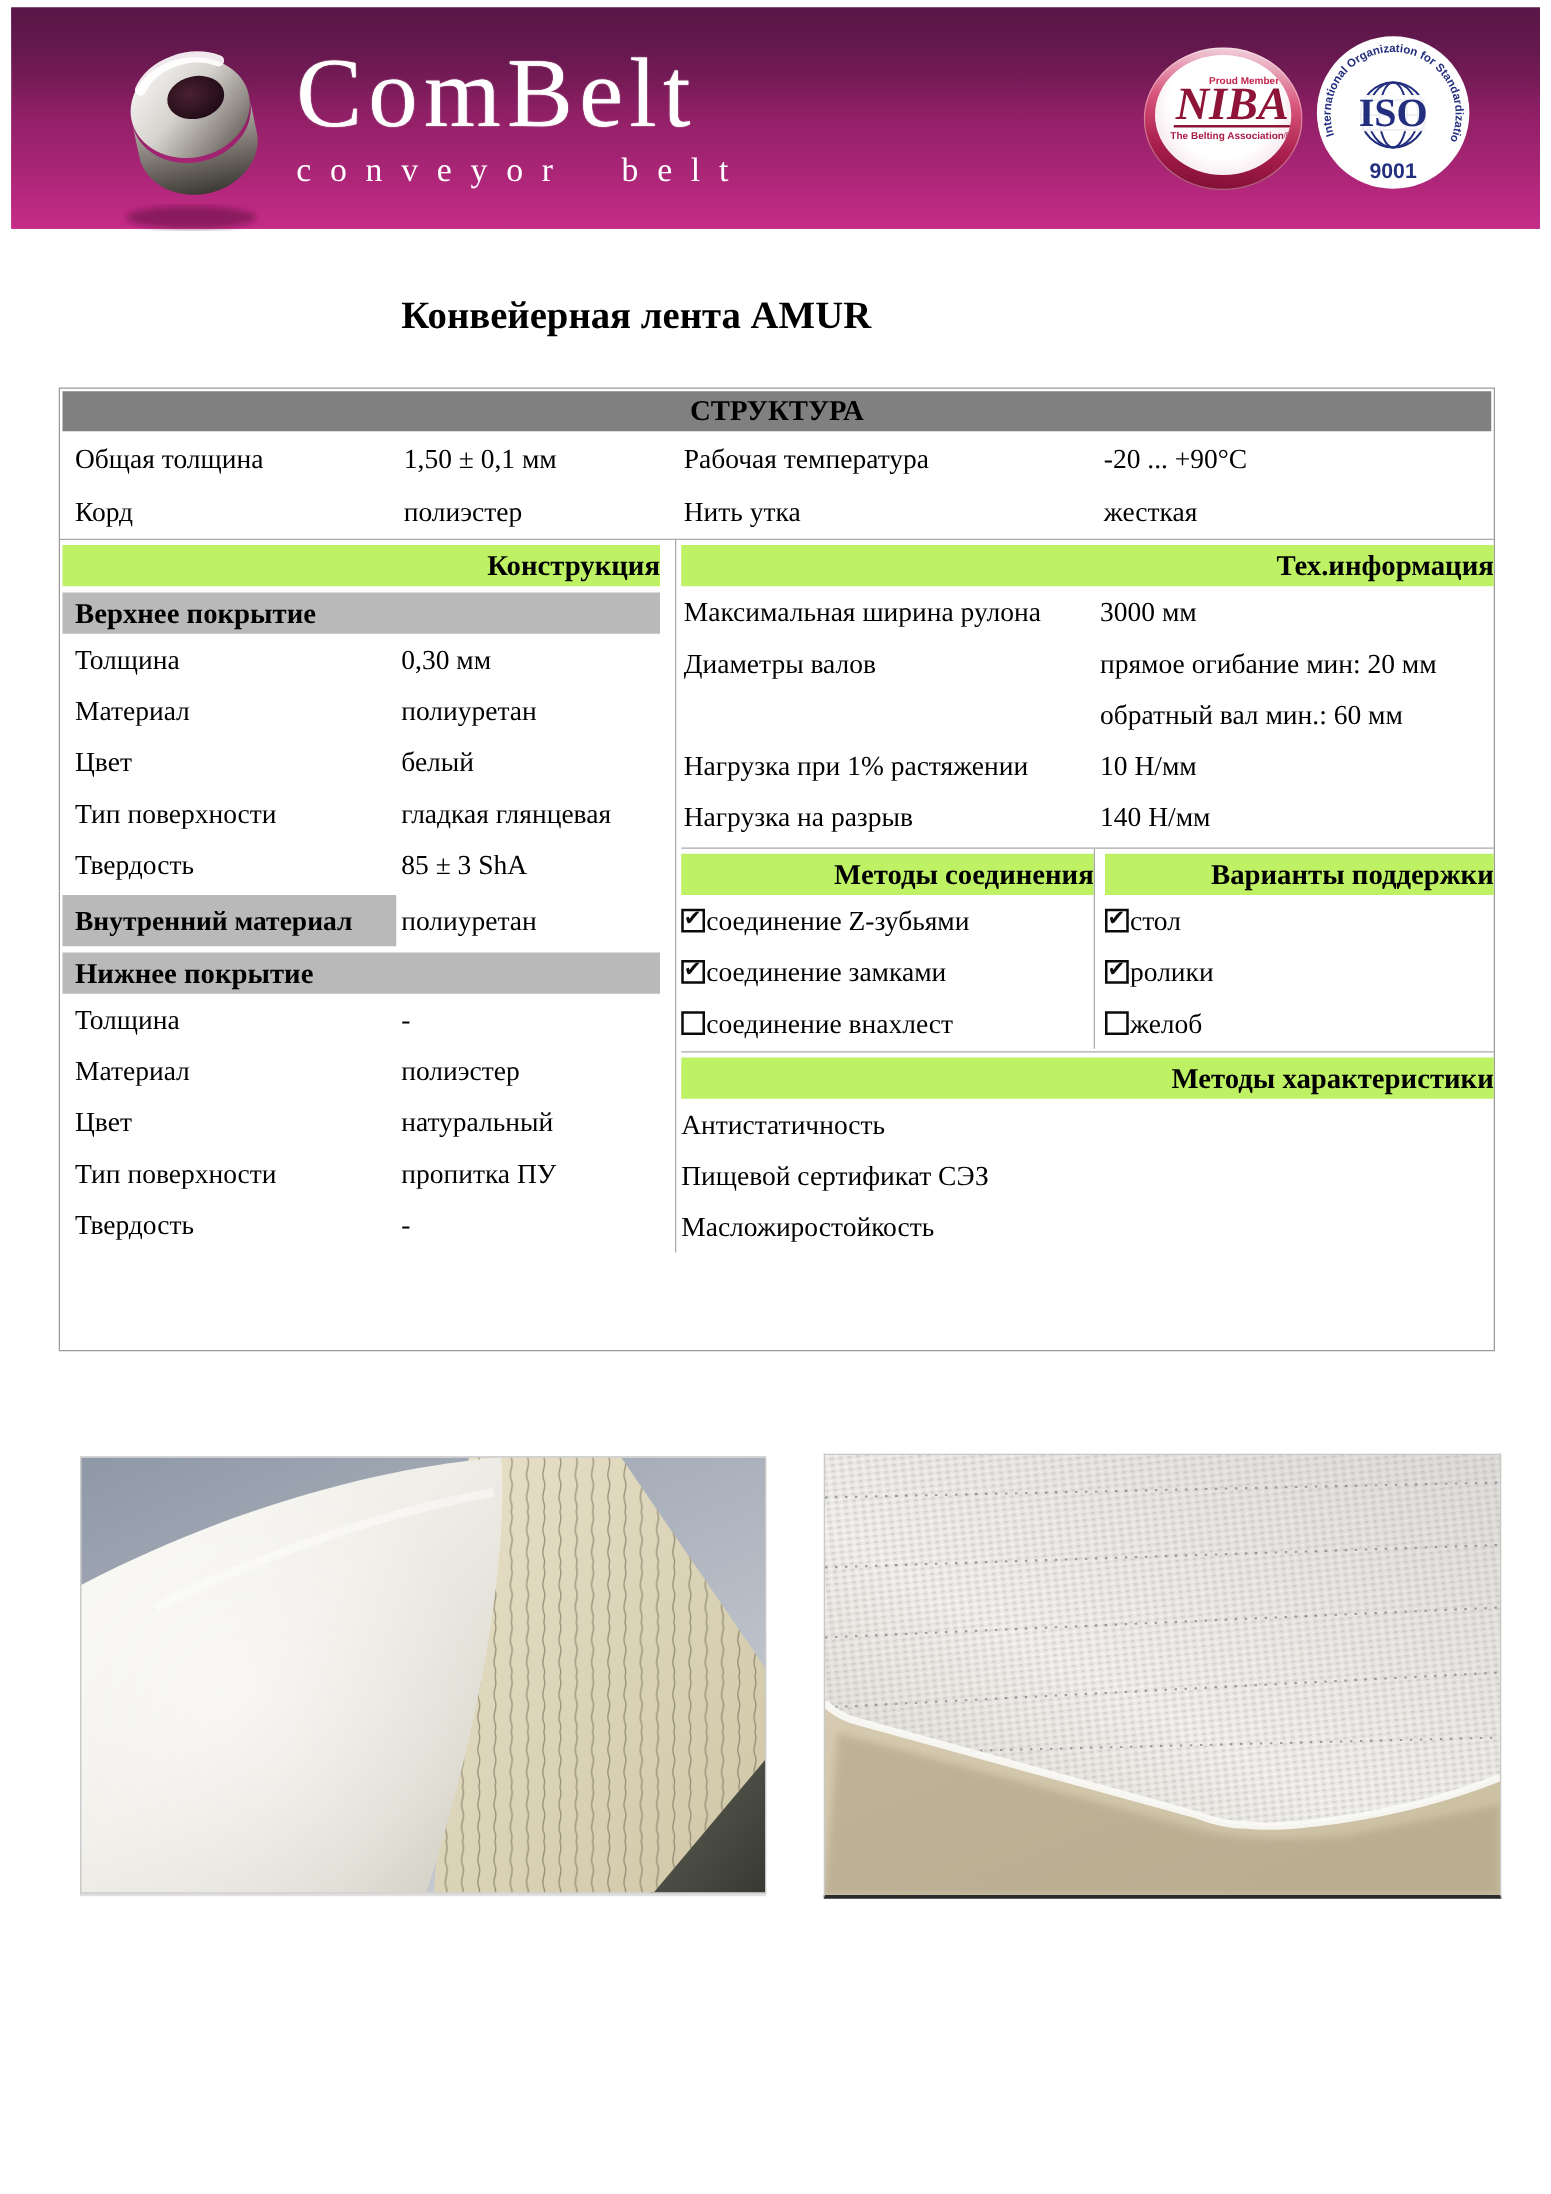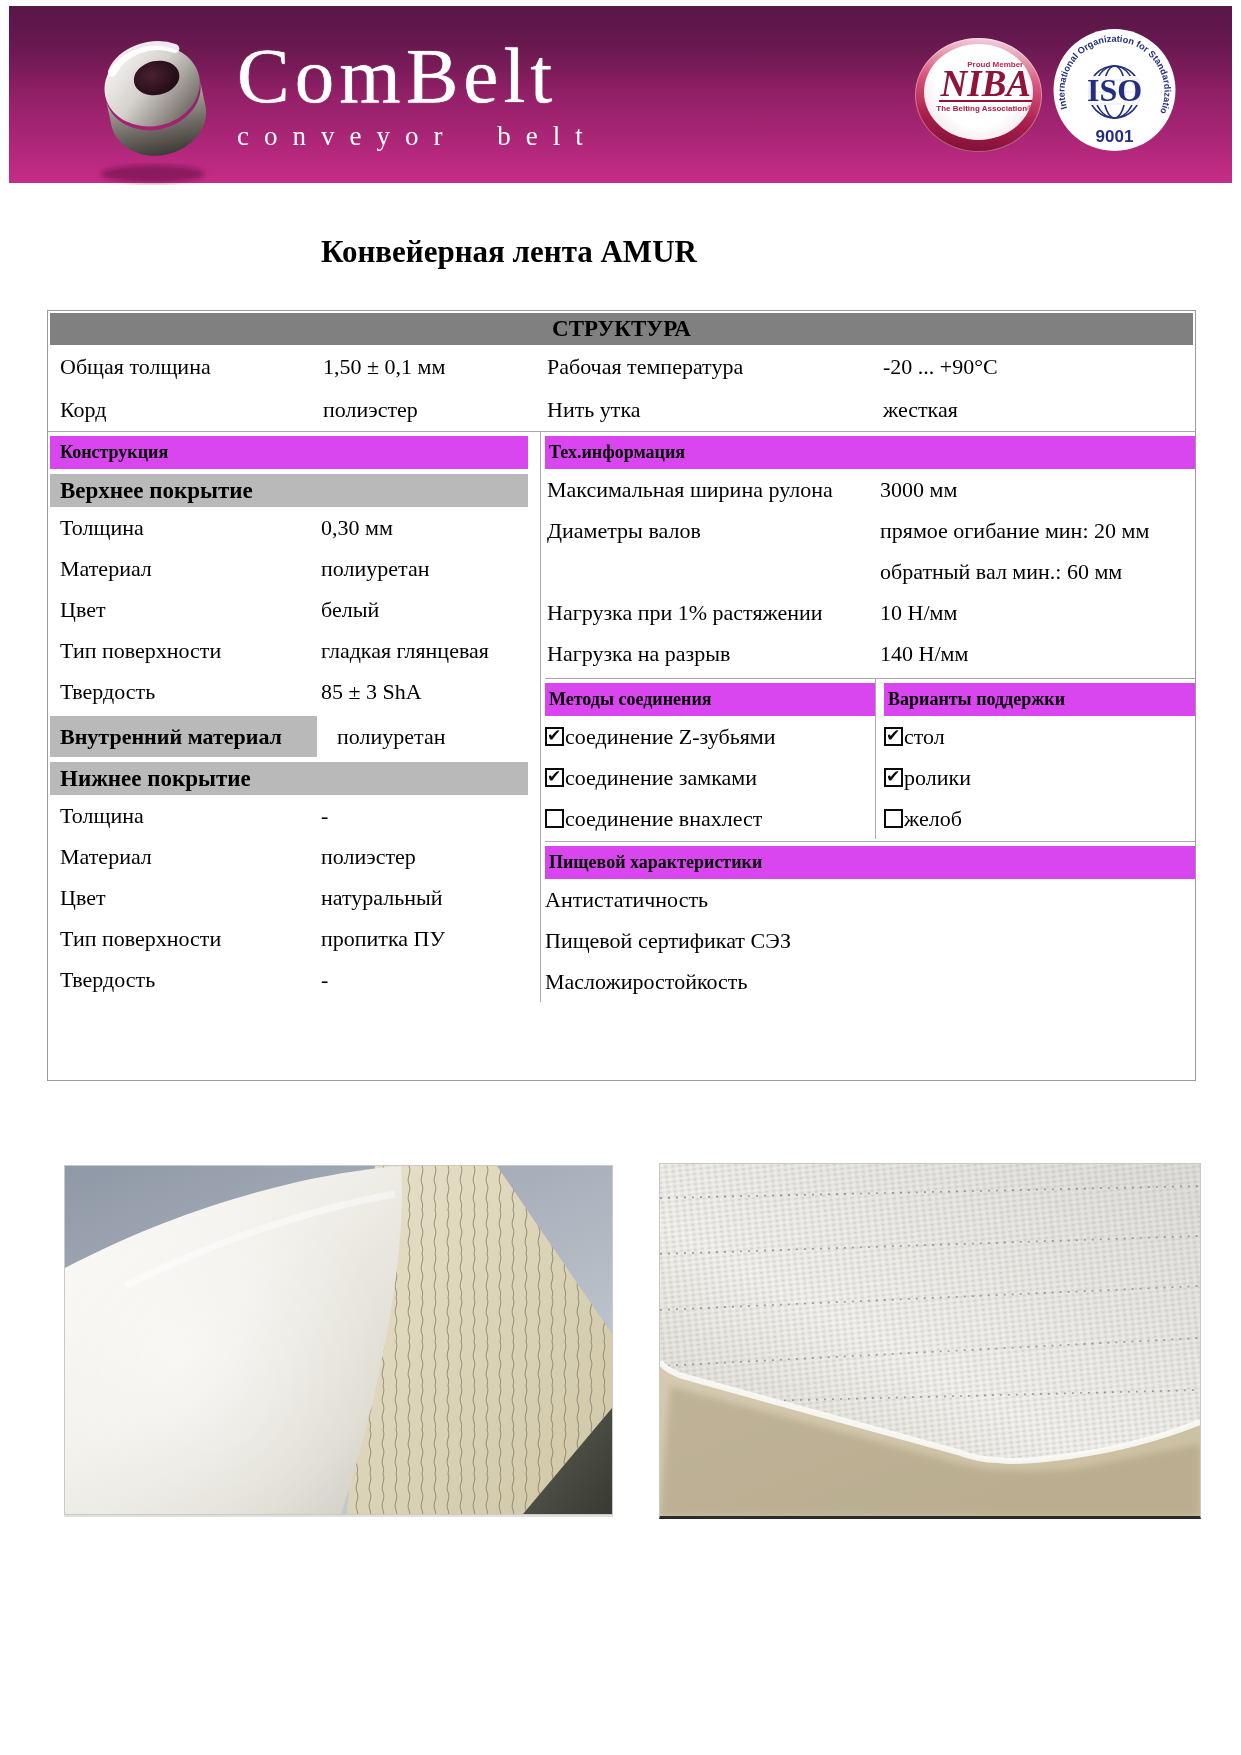--- a/index.html
+++ b/index.html
@@ -43,33 +43,33 @@
   .t-head{margin:2px 2px 0 2px;height:32px;background:#808080;color:#000;font-weight:bold;
           font-size:23px;text-align:center;line-height:32px;}
   .rows4{border-bottom:1px solid #aaa;padding:0 0 0 2px;}
   .row4{display:grid;grid-template-columns:273px 220px 340px 1fr;height:43px;align-items:center;}
   .row4 .c1{padding-left:10px;}
   .row4 .c3{padding-left:4px;}
   .halves{display:flex;align-items:flex-start;}
   .half-left{width:478px;margin-left:2px;flex:none;}
   .half-right{margin-left:12px;border-left:1px solid #aaa;padding-left:4px;flex:1;min-height:560px;}
 
-  .sec-dark{height:33px;background:#d946ef;font-weight:bold;font-size:18px;line-height:33px;
-            padding-left:10px;margin-top:4px;}
+  .sec-dark{height:33px;background:#bef264;font-weight:bold;font-size:23px;line-height:33px;
+            padding-left:10px;margin-top:4px;text-align:right;}
   .sec-light{height:33px;background:#b9b9b9;font-weight:bold;font-size:23px;line-height:33px;
              padding-left:10px;margin-top:5px;}
   .half-right .sec-dark{padding-left:4px;}
 
   .kv{display:grid;grid-template-columns:271px 1fr;height:41px;align-items:center;}
   .kv .k{padding-left:10px;}
   .half-right .kv{grid-template-columns:333px 1fr;}
   .half-right .kv .k{padding-left:2px;}
   .half-right .kv .v{padding-left:2px;}
 
-  .inner-row{display:grid;grid-template-columns:271px 1fr;height:41px;align-items:stretch;margin-top:4px;gap:16px;}
+  .inner-row{display:grid;grid-template-columns:271px 1fr;height:41px;align-items:stretch;margin-top:4px;}
   .inner-label{background:#b9b9b9;font-weight:bold;display:flex;align-items:center;
                padding-left:10px;margin-right:4px;}
   .inner-row .v{display:flex;align-items:center;}
 
   .sub-cols{display:flex;margin-top:4px;border-top:1px solid #aaa;border-bottom:1px solid #aaa;
             padding-bottom:2px;}
   .sub-col1{width:330px;flex:none;}
   .sub-col2{flex:1;border-left:1px solid #aaa;padding-left:8px;margin-left:0;}
   .sub-cols .sec-dark{margin-top:4px;}
   .check-row{height:41px;display:flex;align-items:center;}
@@ -287,21 +287,21 @@
               <span class="cb checked"></span>
               <span>ролики</span>
             </div>
             <div class="check-row">
               <span class="cb"></span>
               <span>желоб</span>
             </div>
           </div>
         </div>
 
-        <div class="sec-dark">Пищевой характеристики</div>
+        <div class="sec-dark">Методы характеристики</div>
         <div class="plain-row">Антистатичность</div>
         <div class="plain-row">Пищевой сертификат СЭЗ</div>
         <div class="plain-row">Масложиростойкость</div>
       </div>
     </div>
   </div>
 
   <div class="photo photo-left">
     <svg width="547" height="348" viewBox="0 0 547 348">
       <defs>

